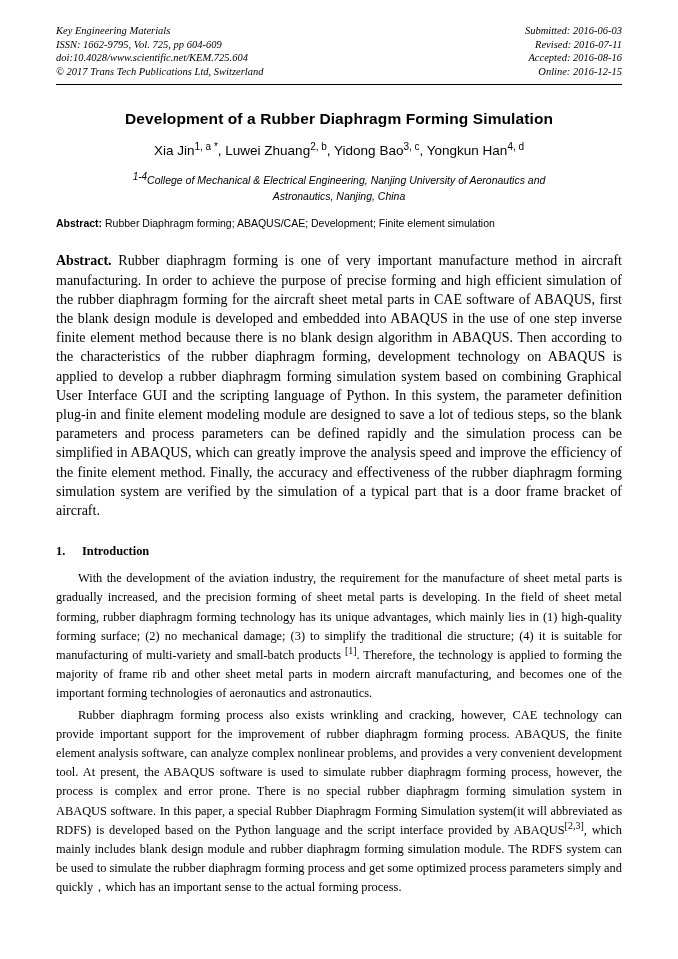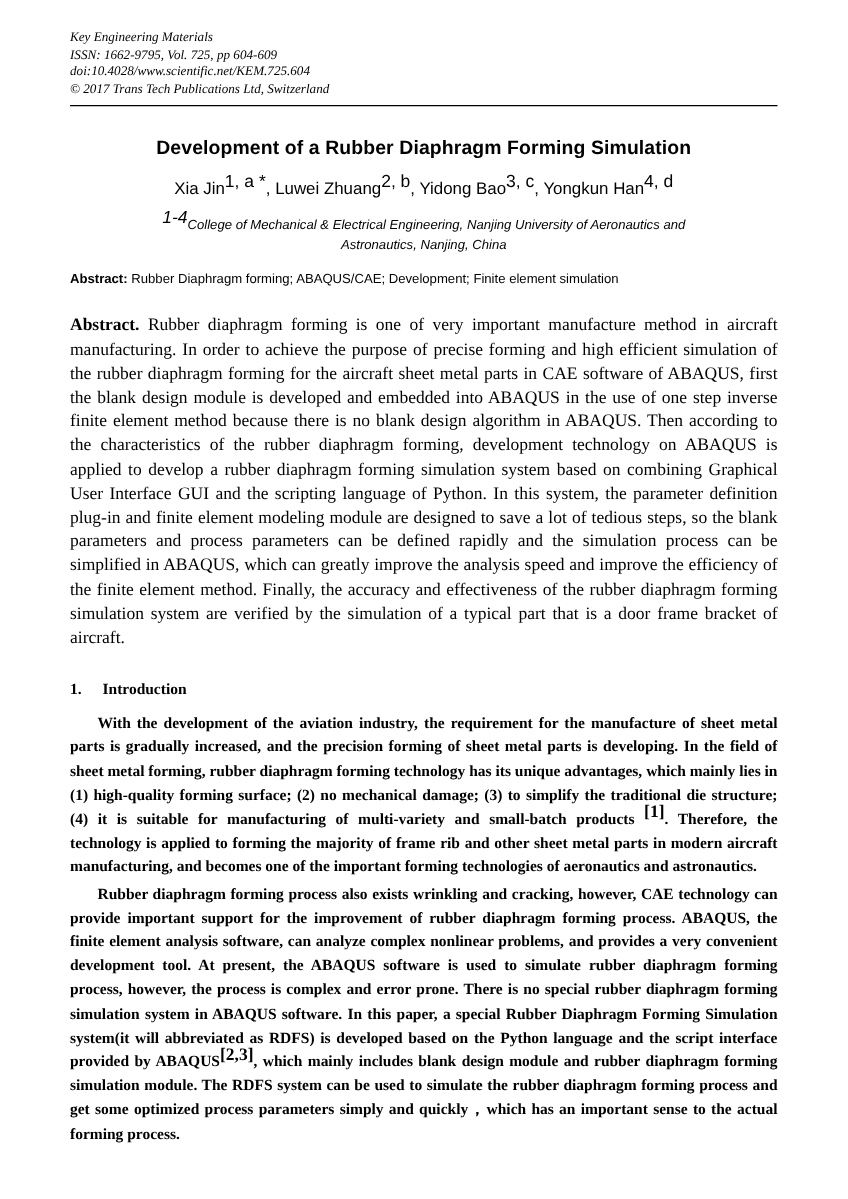--- a/index.html
+++ b/index.html
@@ -56,21 +56,21 @@
     font-family: "Liberation Sans", sans-serif;
     font-size: 13.5px;
     text-align: center;
     margin: 0 0 12px 0;
     line-height: 18px;
   }
   .authors sup,
   .affil sup,
   .emails sup,
   .body-text sup {
-    font-size: 14px;
+    font-size: 10px;
     vertical-align: super;
     line-height: 0;
   }
   .affil {
     font-family: "Liberation Sans", sans-serif;
     font-size: 10.5px;
     text-align: center;
     line-height: 16px;
     margin: 0 14px 12px 14px;
     font-style: italic;
@@ -111,34 +111,39 @@
     display: flex;
   }
   .section-head .num { width: 26px; display: inline-block; }
 
   .body-text {
     font-size: 12.4px;
     line-height: 19.2px;
     text-align: justify;
     margin: 0 0 2px 0;
     text-indent: 22px;
-    font-weight: bold;
   }
 </style>
 </head>
 <body>
 
 <div class="page">
 
   <div class="header">
     <div class="header-left">
       <div>Key Engineering Materials</div>
       <div>ISSN: 1662-9795, Vol. 725, pp 604-609</div>
       <div>doi:10.4028/www.scientific.net/KEM.725.604</div>
       <div>© 2017 Trans Tech Publications Ltd, Switzerland</div>
+    </div>
+    <div class="header-right">
+      <div>Submitted: 2016-06-03</div>
+      <div>Revised: 2016-07-11</div>
+      <div>Accepted: 2016-08-16</div>
+      <div>Online: 2016-12-15</div>
     </div>
   </div>
   <hr class="header-rule">
 
   <h1 class="title">
     <span>Development of a Rubber Diaphragm Forming Simulation</span><br>
   </h1>
 
   <div class="authors">
     <span><span>Xia Jin</span><sup>1, a *</sup></span>,

